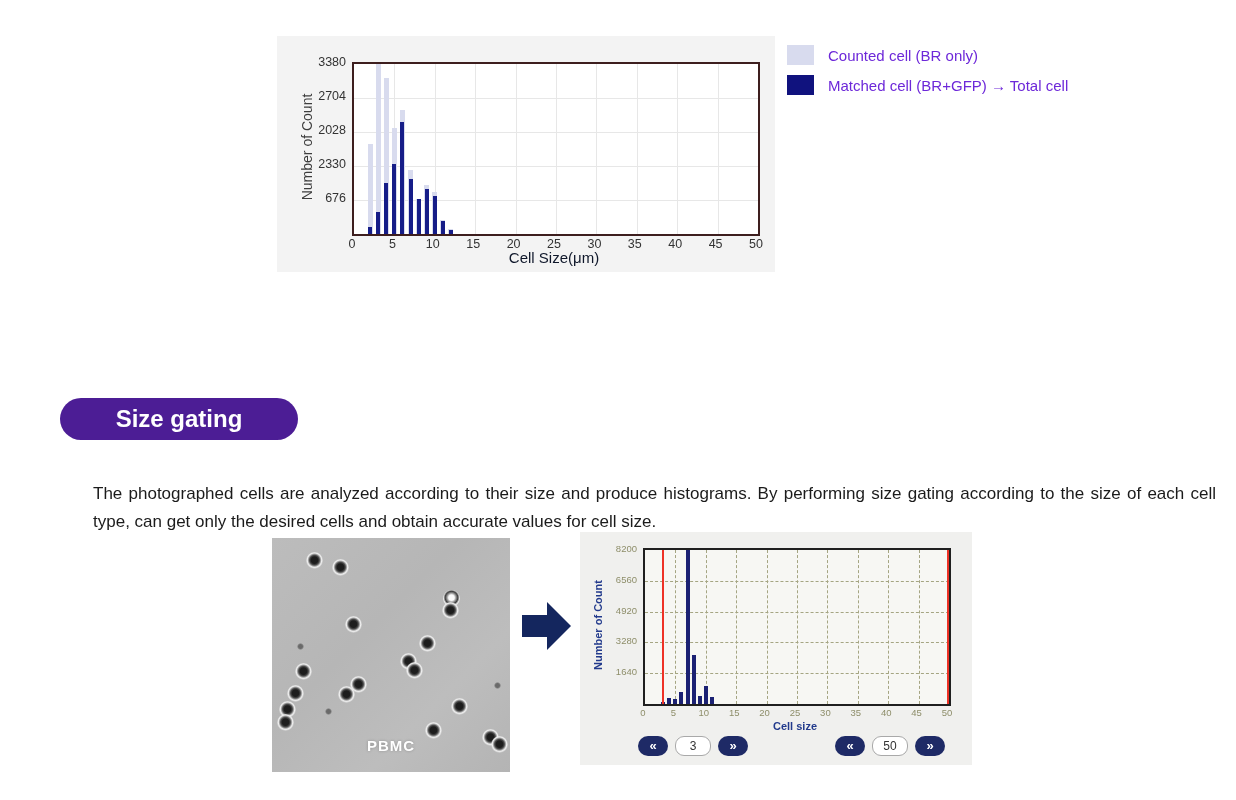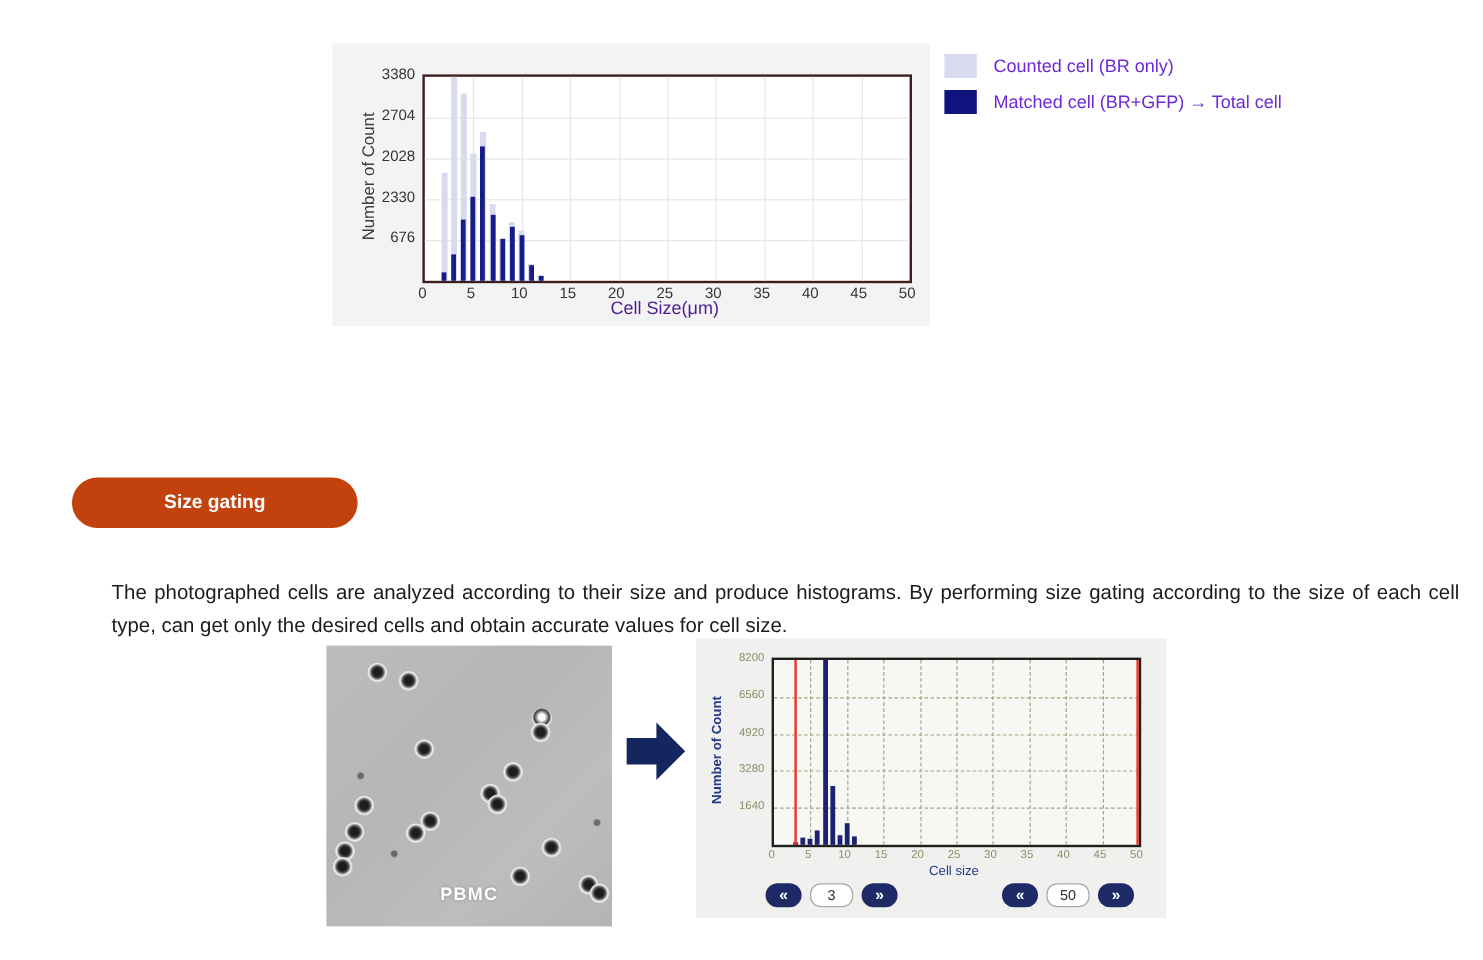--- a/index.html
+++ b/index.html
@@ -11,33 +11,33 @@
   .plot{position:absolute;left:75px;top:26px;width:404px;height:170px;background:#ffffff;
         border:2px solid #3d1e1e;box-sizing:content-box;}
   .gridh{position:absolute;left:0;width:100%;height:1px;background:#e7e7e7;}
   .gridv{position:absolute;top:0;height:100%;width:1px;background:#e7e7e7;}
   .bar{position:absolute;bottom:0;}
   .bar-light{background:#d8dbee;z-index:1;}
   .bar-dark{background:#161d88;z-index:2;}
   .ytick{position:absolute;width:66px;text-align:right;font-size:12.5px;color:#333;}
   .xtick{position:absolute;width:28px;text-align:center;font-size:12.5px;color:#333;}
   .xlabel{position:absolute;left:75px;top:213px;width:404px;text-align:center;
-          font-size:15px;color:#4c1d95;}
+          font-size:15px;color:#0f172a;}
   .vlabel{position:absolute;left:30px;top:111px;transform:translate(-50%,-50%) rotate(-90deg);
           white-space:nowrap;font-size:14px;color:#3d3d3d;}
 
   
   .legend{position:absolute;left:787px;top:45px;}
   .legend-row{display:flex;align-items:center;margin-bottom:10px;}
   .legend-swatch{width:27px;height:20px;margin-right:14px;}
   .legend-label{font-size:15px;color:#6d28d9;}
 
   
-  .pill-title{position:absolute;left:60px;top:398px;width:238px;height:42px;background:#c2410c;
-              border-radius:21px;color:#ffffff;font-weight:bold;font-size:16px;text-align:center;
+  .pill-title{position:absolute;left:60px;top:398px;width:238px;height:42px;background:#4c1d95;
+              border-radius:21px;color:#ffffff;font-weight:bold;font-size:24px;text-align:center;
               line-height:42px;}
   .desc{position:absolute;left:57px;top:463px;width:1123px;font-size:17px;line-height:1.62;
         text-align:justify;color:#1b1b1b;margin-left:36px;}
 
   
   .pbmc{position:absolute;left:272px;top:538px;width:238px;height:234px;overflow:hidden;
         background:linear-gradient(135deg,#bcbcbc 0%,#b6b6b6 40%,#bdbdbd 70%,#b4b4b4 100%);}
   .cellspot{position:absolute;width:17px;height:17px;border-radius:50%;
         background:radial-gradient(circle at 50% 48%, #1d1d1d 0 27%, #4c4c4c 40%, #f0f0f0 58%, rgba(185,185,185,0) 74%);}
   .cellspot.bright{background:radial-gradient(circle at 50% 45%, #fbfbfb 0 22%, #8a8a8a 38%, #3f3f3f 50%, #ededed 64%, rgba(185,185,185,0) 78%);}
@@ -52,21 +52,21 @@
   .gpanel{position:absolute;left:580px;top:532px;width:392px;height:233px;background:#f0f0ee;}
   .gplot{position:absolute;left:63px;top:16px;width:304px;height:154px;background:#f7f7f3;
          border:2px solid #1f1f1f;box-sizing:content-box;}
   .ggridh{position:absolute;left:0;width:100%;height:0;border-top:1px dashed #a5a582;}
   .ggridv{position:absolute;top:0;height:100%;width:0;border-left:1px dashed #a5a582;}
   .gbar{position:absolute;bottom:0;background:#1b2173;z-index:2;}
   .gate-line{position:absolute;top:0;height:100%;width:2px;background:#ee3226;z-index:3;}
   .g-ytick{position:absolute;width:55px;text-align:right;font-size:9.5px;color:#8e8e6a;}
   .g-xtick{position:absolute;width:24px;text-align:center;font-size:9.5px;color:#8e8e6a;}
   .g-xlabel{position:absolute;left:63px;top:188px;width:304px;text-align:center;font-size:11px;
-            font-weight:normal;color:#223a8c;}
+            font-weight:bold;color:#223a8c;}
   .g-vlabel{position:absolute;left:18px;top:93px;transform:translate(-50%,-50%) rotate(-90deg);
             white-space:nowrap;font-size:11px;font-weight:bold;color:#223a8c;}
   .ctrl-group{position:absolute;top:204px;height:20px;display:flex;align-items:center;}
   .ctrl-pill{width:30px;height:20px;border:none;background:#1e2a66;color:#ffffff;border-radius:10px;
              font-size:13px;font-weight:bold;line-height:18px;text-align:center;padding:0;cursor:pointer;
              font-family:"Liberation Sans",sans-serif;}
   .ctrl-input{width:34px;height:18px;margin:0 7px;background:#ffffff;border:1.5px solid #a9a9a9;
               border-radius:9px;text-align:center;font-size:12px;color:#333;padding:0;
               font-family:"Liberation Sans",sans-serif;}
 </style>

